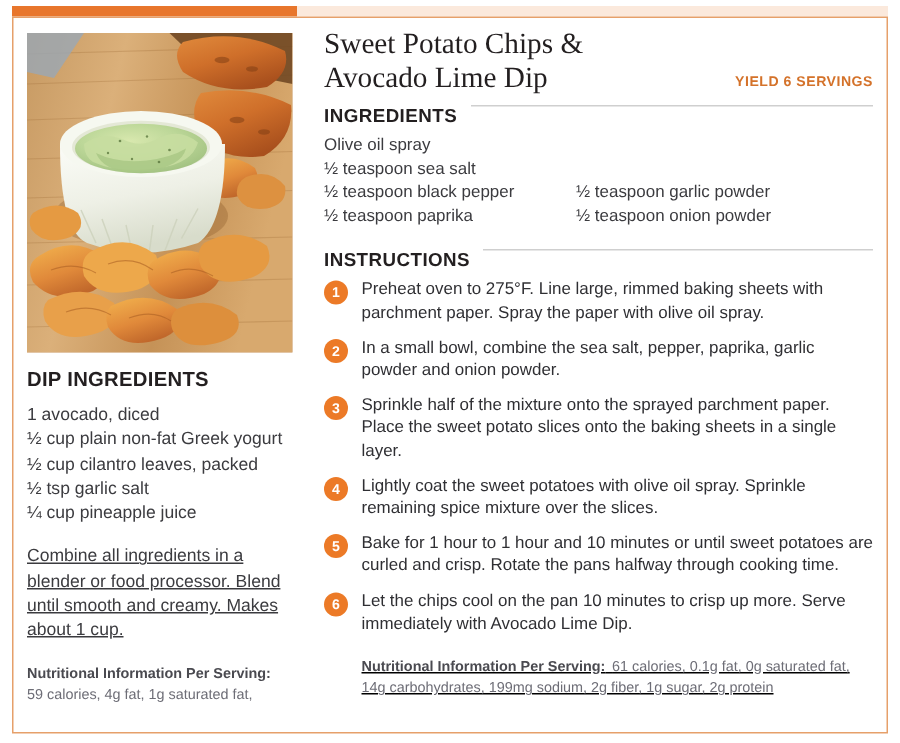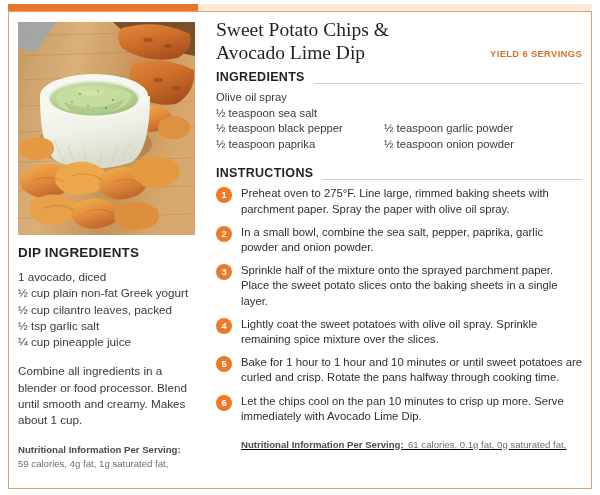--- a/index.html
+++ b/index.html
@@ -79,20 +79,21 @@
     padding: 0;
     font-size: 11.7px;
     line-height: 16.3px;
     color: #3b3b3f;
   }
   .dip-note {
     font-size: 11.7px;
     line-height: 16.3px;
     color: #3b3b3f;
     margin-top: 13px;
+    text-decoration: underline;
   }
   .nutri-block {
     margin-top: 14px;
   }
   .nutri-label {
     font-size: 9.6px;
     font-weight: bold;
     color: #4a4a50;
     line-height: 14px;
   }
@@ -127,21 +128,21 @@
     position: absolute;
     right: 0;
     top: 0;
     font-size: 9.4px;
     font-weight: bold;
     letter-spacing: 0.35px;
     color: #d4722a;
   }
   .section-head {
     display: flex;
-    align-items: flex-end;
+    align-items: flex-start;
     margin-top: 6px;
     margin-bottom: 6px;
   }
   .section-head .label {
     font-size: 12.5px;
     font-weight: bold;
     color: #231f20;
     letter-spacing: 0.3px;
     white-space: nowrap;
   }
@@ -402,16 +403,17 @@
         <div class="step-num">6</div>
         <div class="step-text">Let the chips cool on the pan 10 minutes to crisp up more. Serve immediately with Avocado Lime Dip.</div>
       </div>
     </div>
 
     <div class="right-nutri">
       <div>
         <span class="nutri-inline-label">Nutritional Information Per Serving:</span>
         <span class="nutri-inline-text">61 calories, 0.1g fat, 0g saturated fat,</span>
       </div>
+      <div class="nutri-text">14g carbohydrates, 199mg sodium, 2g fiber, 1g sugar, 2g protein</div>
     </div>
   </div>
 
 </div>
 
 </body></html>

